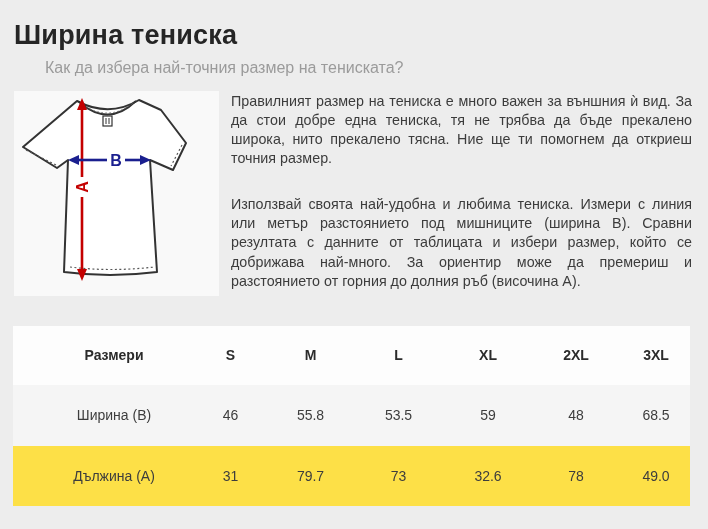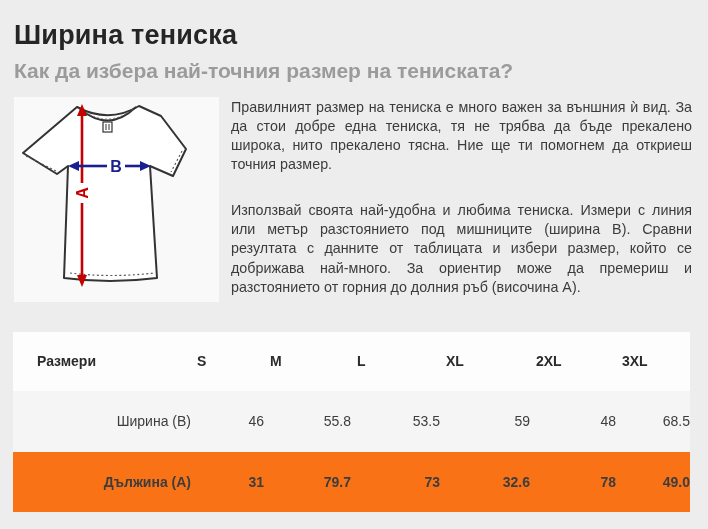--- a/index.html
+++ b/index.html
@@ -12,25 +12,26 @@
   }
   .header { padding:19px 16px 0 14px; }
   .page-title {
     font-size:27px;
     font-weight:600;
     color:#252525;
     line-height:1.2;
     letter-spacing:.2px;
   }
   .page-subtitle {
-    font-size:21px;
-    font-weight:700;
+    font-size:16px;
+    font-weight:400;
     color:#9b9b9b;
     margin-top:7px;
     line-height:1.2;
+    margin-left:31px;
   }
   .content {
     display:flex;
     margin:13px 16px 0 14px;
   }
   .diagram-box {
     width:205px; height:205px;
     background:#f9f9f9;
     flex:none;
   }
@@ -49,31 +50,31 @@
     width:677px;
     border-collapse:collapse;
     table-layout:fixed;
   }
   .size-table th {
     height:59px;
     background:#fdfdfd;
     font-size:14px;
     font-weight:bold;
     color:#2b2b2b;
-    text-align:left;
+    text-align:center;
     vertical-align:middle;
   }
   .size-table td {
     font-size:14px;
     color:#3d3d3d;
-    text-align:right;
+    text-align:center;
     vertical-align:middle;
   }
   .size-table tr.row-shade td { height:61px; background:#f5f5f5; }
-  .size-table tr.row-plain td { height:60px; background:#f97316;font-weight:bold; }
+  .size-table tr.row-plain td { height:60px; background:#fde047; }
   .size-table th:first-child,
   .size-table td:first-child { padding-left:24px; }
   .size-table th:not(:first-child),
   .size-table td:not(:first-child) { padding-left:6px; }
 </style>
 </head>
 <body>
 
 <div class="header">
   <div class="page-title">Ширина тениска</div>

